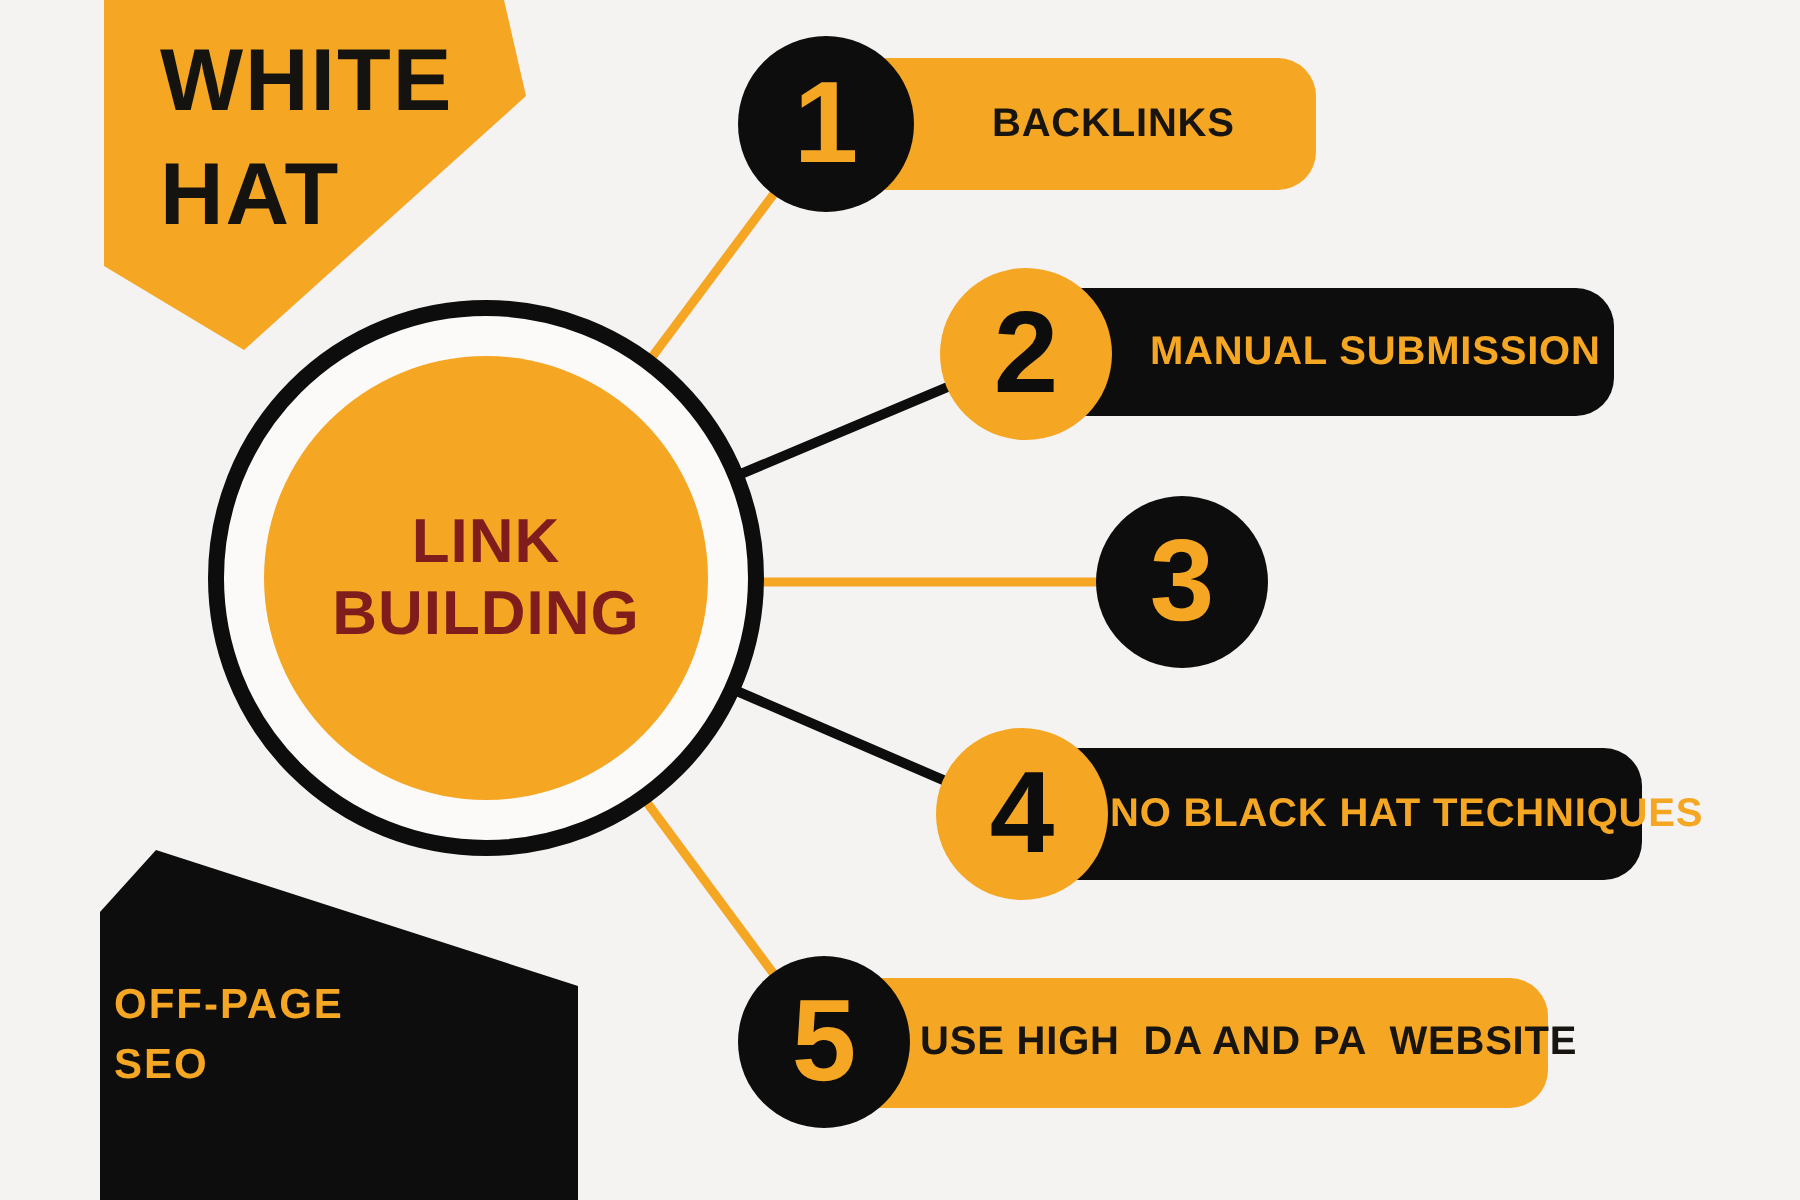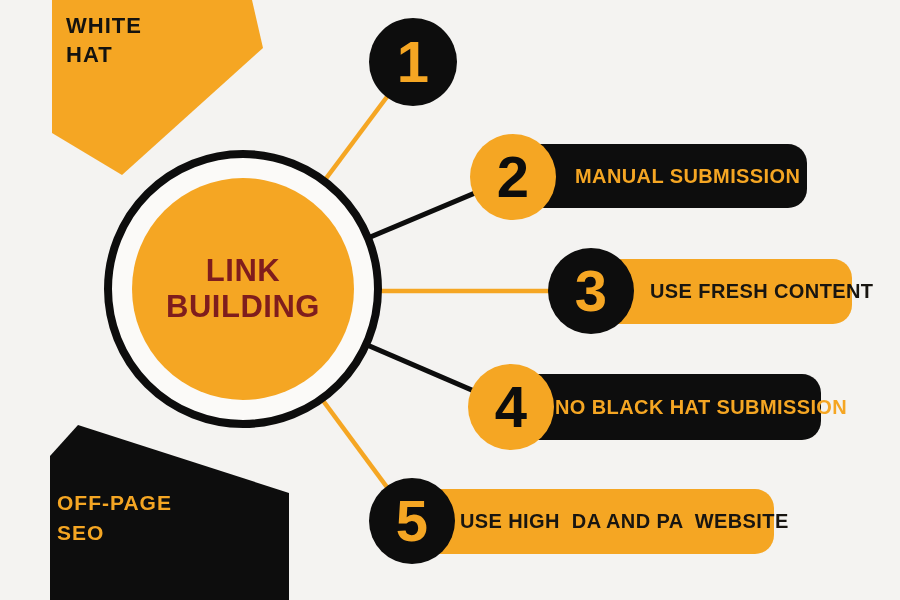--- a/index.html
+++ b/index.html
@@ -12,22 +12,22 @@
   }
   #bg-layer{position:absolute;left:0;top:0;width:900px;height:600px;}
 
   .corner-label{
     position:absolute;
     font-weight:800;
     white-space:pre-line;
     letter-spacing:1px;
   }
   #white-hat-label{
-    left:66px;top:12px;
-    font-size:22px;line-height:1.3;
+    left:80px;top:12px;
+    font-size:44px;line-height:1.3;
     color:#141310;
   }
   #off-page-label{
     left:57px;top:488px;
     font-size:21px;line-height:1.45;
     color:#f5a623;
   }
 
   #center-circle{
     position:absolute;left:104px;top:150px;
@@ -94,40 +94,40 @@
 HAT</div>
   <div class="corner-label" id="off-page-label">OFF-PAGE
 SEO</div>
 
   <div id="center-circle"></div>
   <div id="center-inner">
     <div id="center-title">LINK
 BUILDING</div>
   </div>
 
+  <div class="pill pill-yellow" style="left:402px;top:29px;width:256px;height:66px;padding-left:94px;">
+    <span class="pill-label">BACKLINKS</span>
+  </div>
   <div class="badge badge-black" style="left:369px;top:18px;width:88px;height:88px;">
     <span class="badge-number">1</span>
   </div>
 
   <div class="pill pill-black" style="left:505px;top:144px;width:302px;height:64px;padding-left:70px;text-align:center;">
     <span class="pill-label">MANUAL SUBMISSION</span>
   </div>
   <div class="badge badge-yellow" style="left:470px;top:134px;width:86px;height:86px;">
     <span class="badge-number">2</span>
   </div>
 
-  <div class="pill pill-yellow" style="left:570px;top:259px;width:282px;height:65px;padding-left:80px;">
-    <span class="pill-label">USE FRESH CONTENT</span>
-  </div>
   <div class="badge badge-black" style="left:548px;top:248px;width:86px;height:86px;">
     <span class="badge-number">3</span>
   </div>
 
   <div class="pill pill-black" style="left:503px;top:374px;width:318px;height:66px;padding-left:52px;">
-    <span class="pill-label">NO BLACK HAT SUBMISSION</span>
+    <span class="pill-label">NO BLACK HAT TECHNIQUES</span>
   </div>
   <div class="badge badge-yellow" style="left:468px;top:364px;width:86px;height:86px;">
     <span class="badge-number">4</span>
   </div>
 
   <div class="pill pill-yellow" style="left:400px;top:489px;width:374px;height:65px;padding-left:60px;">
     <span class="pill-label">USE HIGH  DA AND PA  WEBSITE</span>
   </div>
   <div class="badge badge-black" style="left:369px;top:478px;width:86px;height:86px;">
     <span class="badge-number">5</span>

